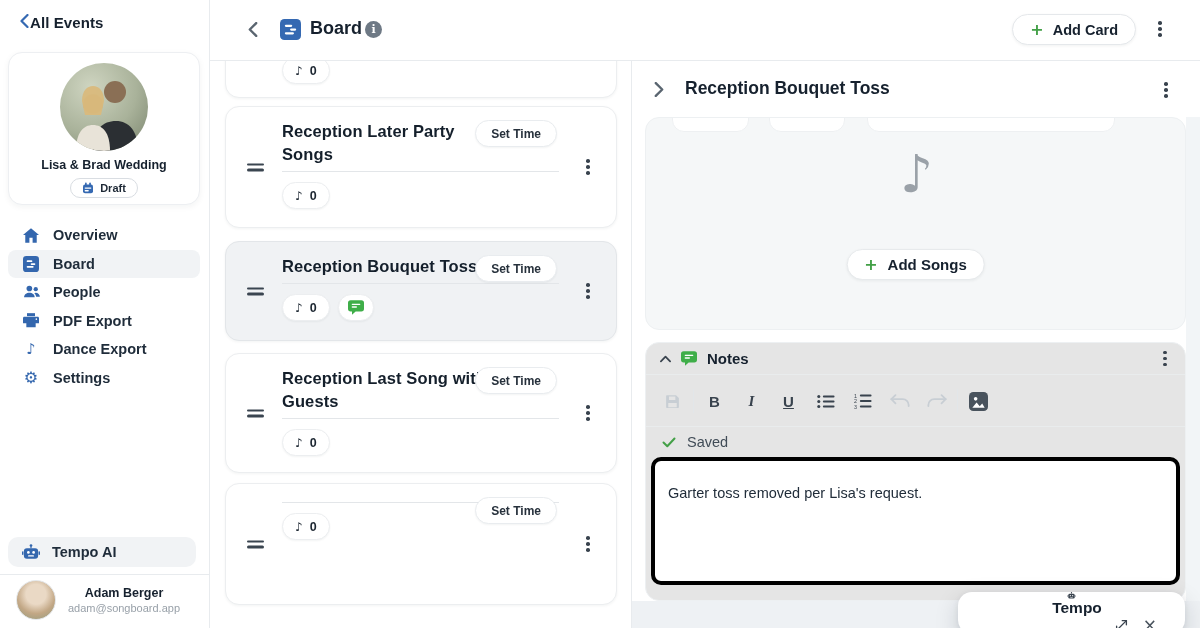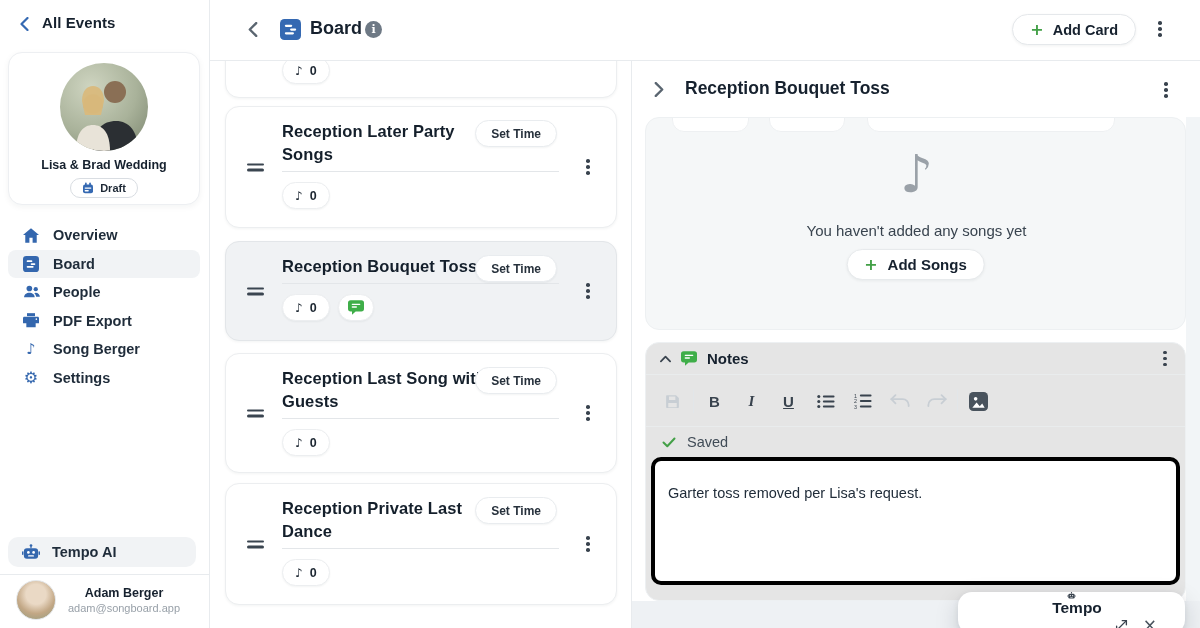--- a/index.html
+++ b/index.html
@@ -2,21 +2,21 @@
 <html><head>
 <meta charset="utf-8">
 <style>
   html,body{margin:0;padding:0;background:#fff;}
   body{font-family:"Liberation Sans",sans-serif;color:#1b2733;-webkit-font-smoothing:antialiased;}
   #app{position:relative;width:1200px;height:628px;overflow:hidden;background:#fff;}
   svg{display:block;}
 
   
   #sidebar{position:absolute;left:0;top:0;width:210px;height:628px;background:#fff;border-right:1px solid #e8ebee;box-sizing:border-box;z-index:2;}
-  .sb-back{position:absolute;left:20px;top:14px;display:flex;align-items:flex-end;gap:13px;cursor:pointer;}
+  .sb-back{position:absolute;left:20px;top:14px;display:flex;align-items:flex-start;gap:1px;cursor:pointer;}
   .sb-back-label{font-size:15px;font-weight:700;color:#16212e;letter-spacing:.1px;}
   .event-card{position:absolute;left:8px;top:52px;width:192px;height:153px;background:#fff;border:1px solid #edeff2;border-radius:14px;box-shadow:0 2px 6px rgba(25,35,45,.05);text-align:center;box-sizing:border-box;}
   .event-photo{width:88px;height:88px;border-radius:50%;margin:10px auto 0;overflow:hidden;}
   .event-name{font-size:12.5px;font-weight:700;margin-top:7px;color:#16212e;}
   .draft-pill{display:inline-flex;align-items:center;gap:6px;margin-top:6px;border:1px solid #d9dde2;border-radius:999px;padding:3px 11px;font-size:11px;font-weight:700;color:#1d2835;background:#fff;cursor:pointer;}
   .nav{position:absolute;left:8px;top:221px;width:192px;display:flex;flex-direction:column;gap:0;}
   .nav-item{display:flex;align-items:center;gap:13px;height:28.5px;padding-left:14px;border-radius:8px;font-size:14.5px;font-weight:600;color:#1f2c3a;cursor:pointer;}
   .nav-item.active{background:#f1f3f5;}
   .nav-icon{width:18px;height:18px;display:flex;align-items:center;justify-content:center;color:#3467ae;}
   .glyph-note{font-family:"DejaVu Sans",sans-serif;color:#3467ae;font-size:15px;font-weight:700;line-height:1;}
@@ -176,21 +176,21 @@
               <path d="M2 5.5h20c1.1 0 2 .9 2 2V15h-5v6H5v-6H0V7.5c0-1.1.9-2 2-2zM7 14.5h10v5H7z"></path>
               <circle cx="20" cy="9" r="1.2" fill="#fff"></circle>
             </svg>
           </span>
         <span>PDF Export</span>
       </div>
       <div class="nav-item">
         <span class="nav-icon">
             <span class="glyph-note">♪</span>
           </span>
-        <span>Song Berger</span>
+        <span>Dance Export</span>
       </div>
       <div class="nav-item">
         <span class="nav-icon">
             <span class="glyph-gear">⚙</span>
           </span>
         <span>Settings</span>
       </div>
     </div>
 
     <div class="tempo-pill">
@@ -335,21 +335,20 @@
           <i></i>
           <i></i>
         </div>
       <div class="set-time-btn">Set Time</div>
       <div class="kebab card-kebab">
           <i></i>
           <i></i>
           <i></i>
         </div>
       <div class="card-content">
-        <div class="card-title">Reception Private Last Dance</div>
         <div class="card-underline"></div>
         <div class="badge-row">
           <div class="badge">
             <span class="glyph-note" style="color:#1c2631;font-size:12px;">♪</span>
             <span>0</span>
           </div>
         </div>
       </div>
     </div>
   </div>
@@ -372,21 +371,20 @@
           <i></i>
           <i></i>
         </div>
     </div>
 
     <div class="panel" id="songs-panel">
       <div class="cut-pill" style="left:26px;width:77px;"></div>
       <div class="cut-pill" style="left:123px;width:76px;"></div>
       <div class="cut-pill" style="left:221px;width:248px;"></div>
       <div class="empty-note-glyph">♪</div>
-      <div class="empty-msg">You haven't added any songs yet</div>
       <div class="add-songs-btn">
         <span class="plus-glyph">+</span>
         <span>Add Songs</span>
       </div>
     </div>
 
     <div class="panel" id="notes-panel">
       <div class="notes-head">
         <span class="icon-btn">
           <svg width="11" height="8" viewBox="0 0 12 8">

